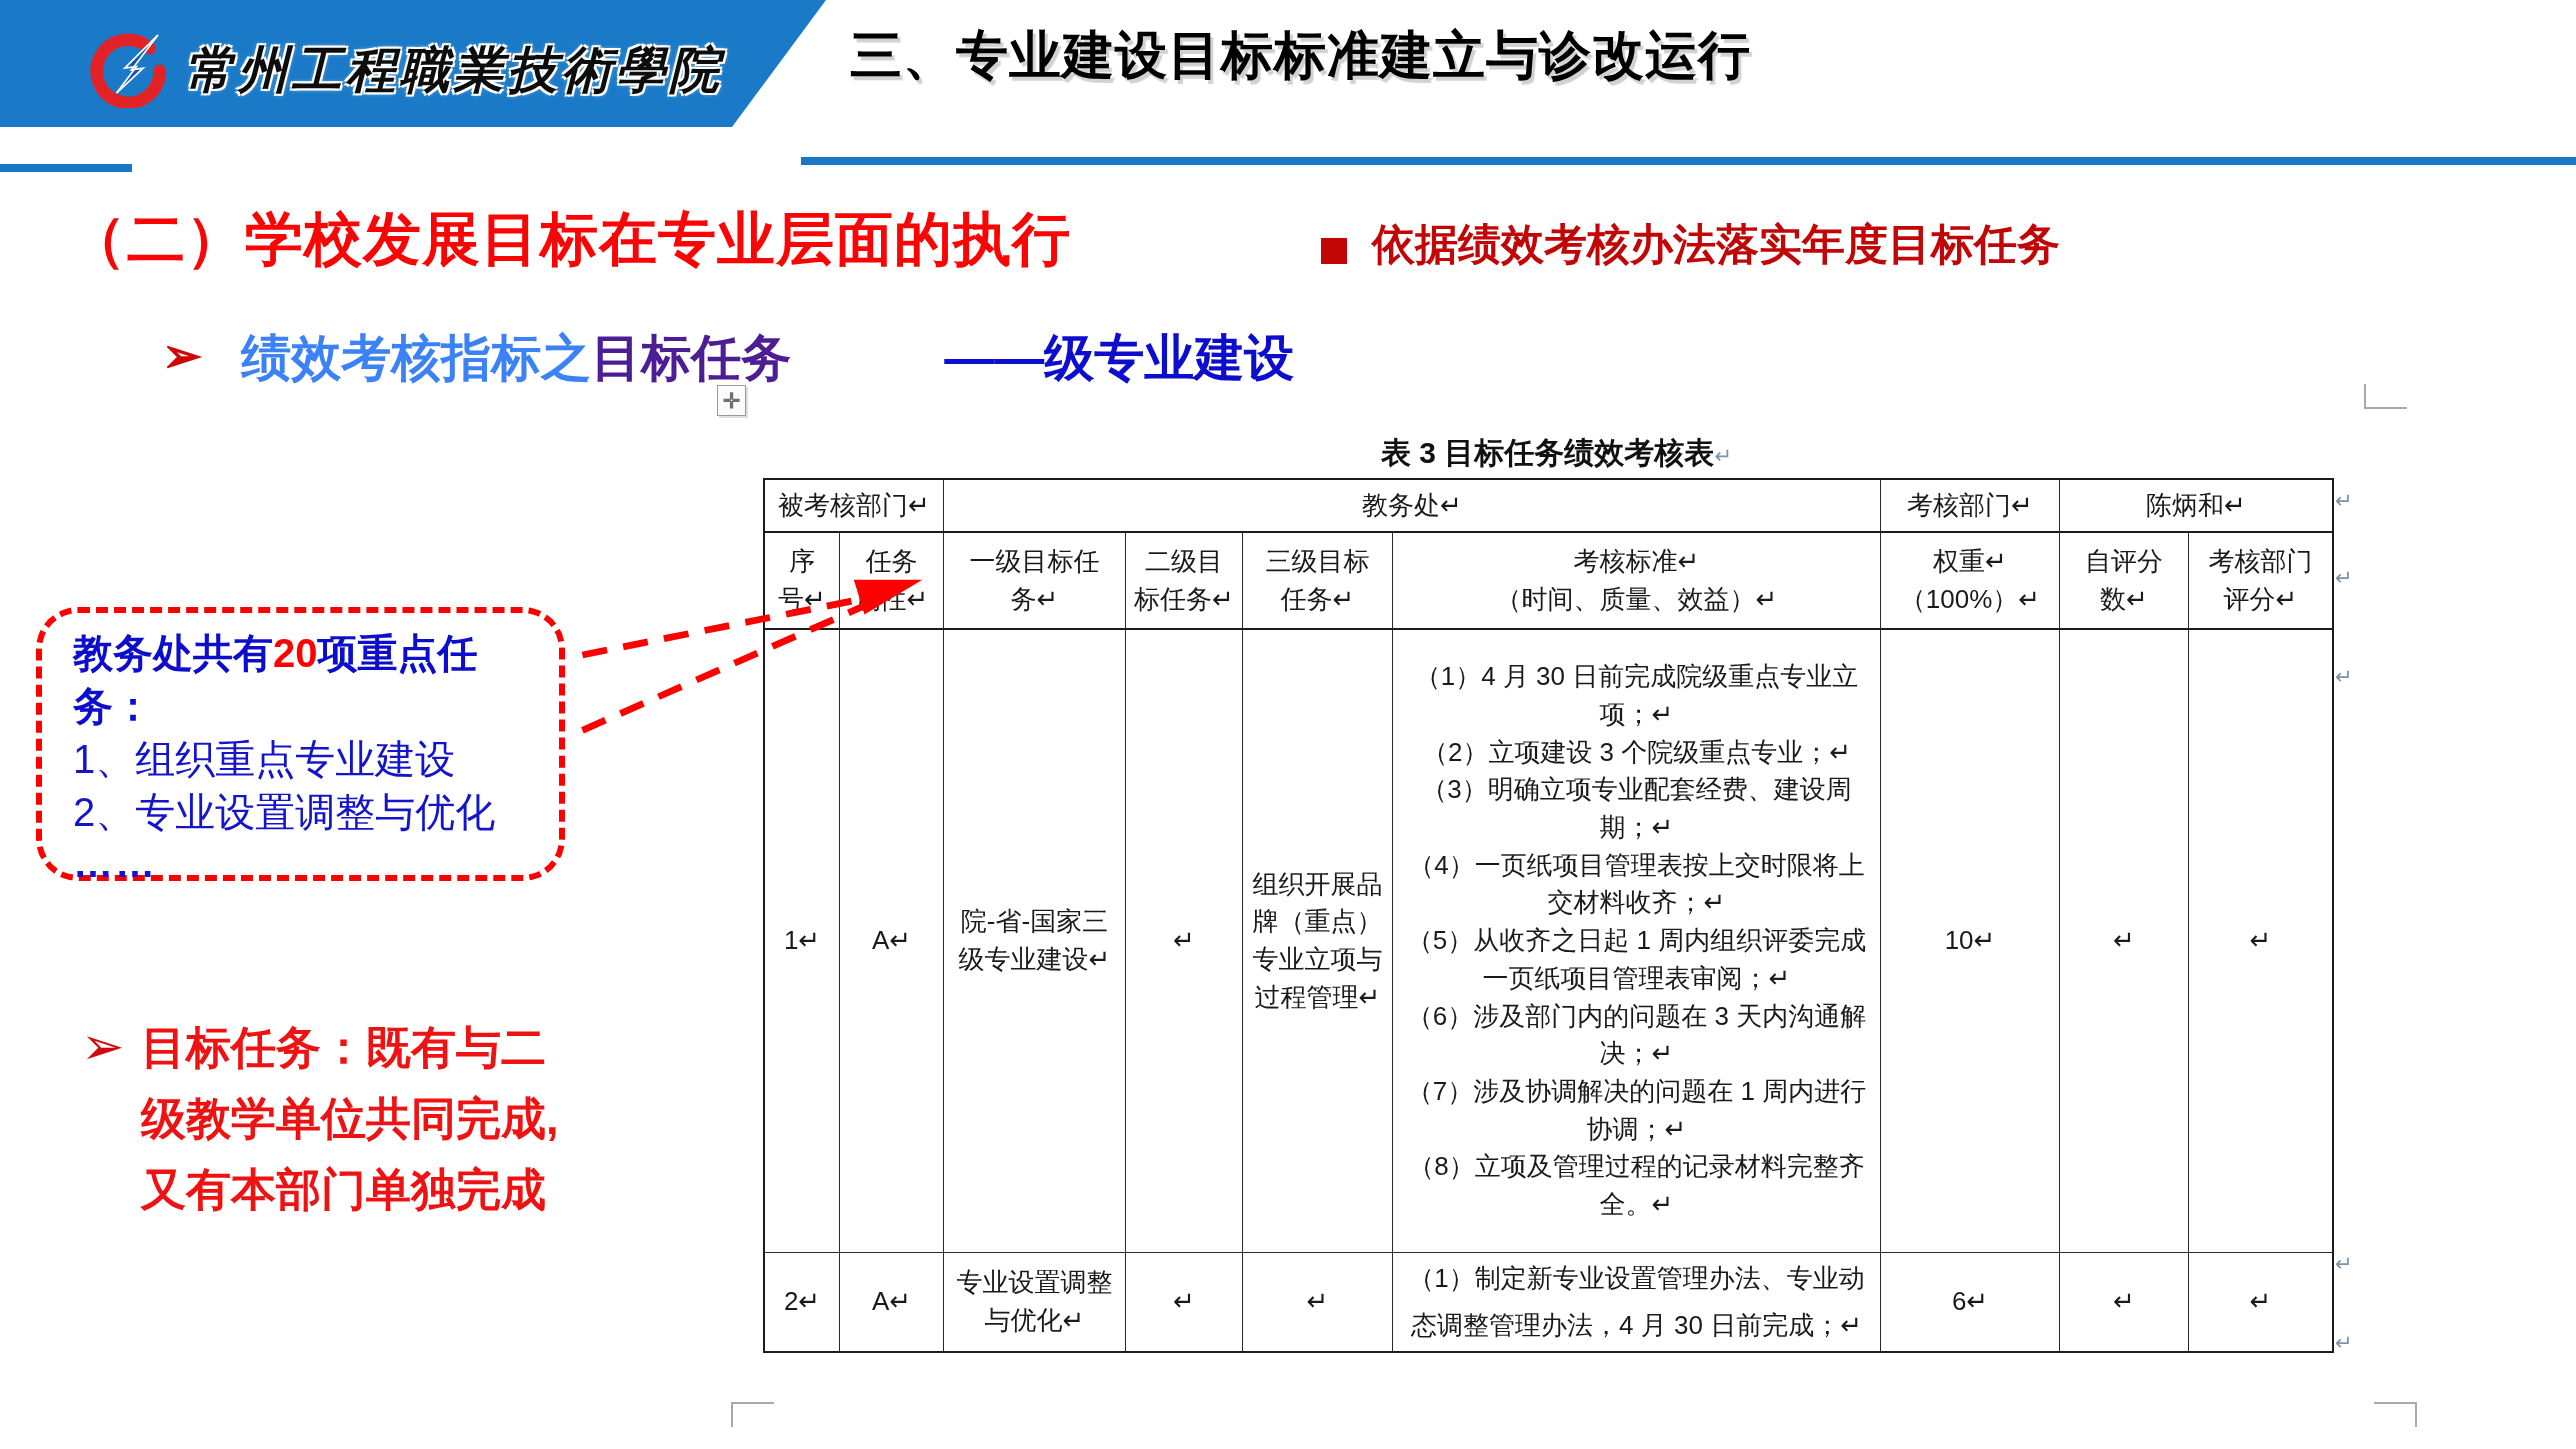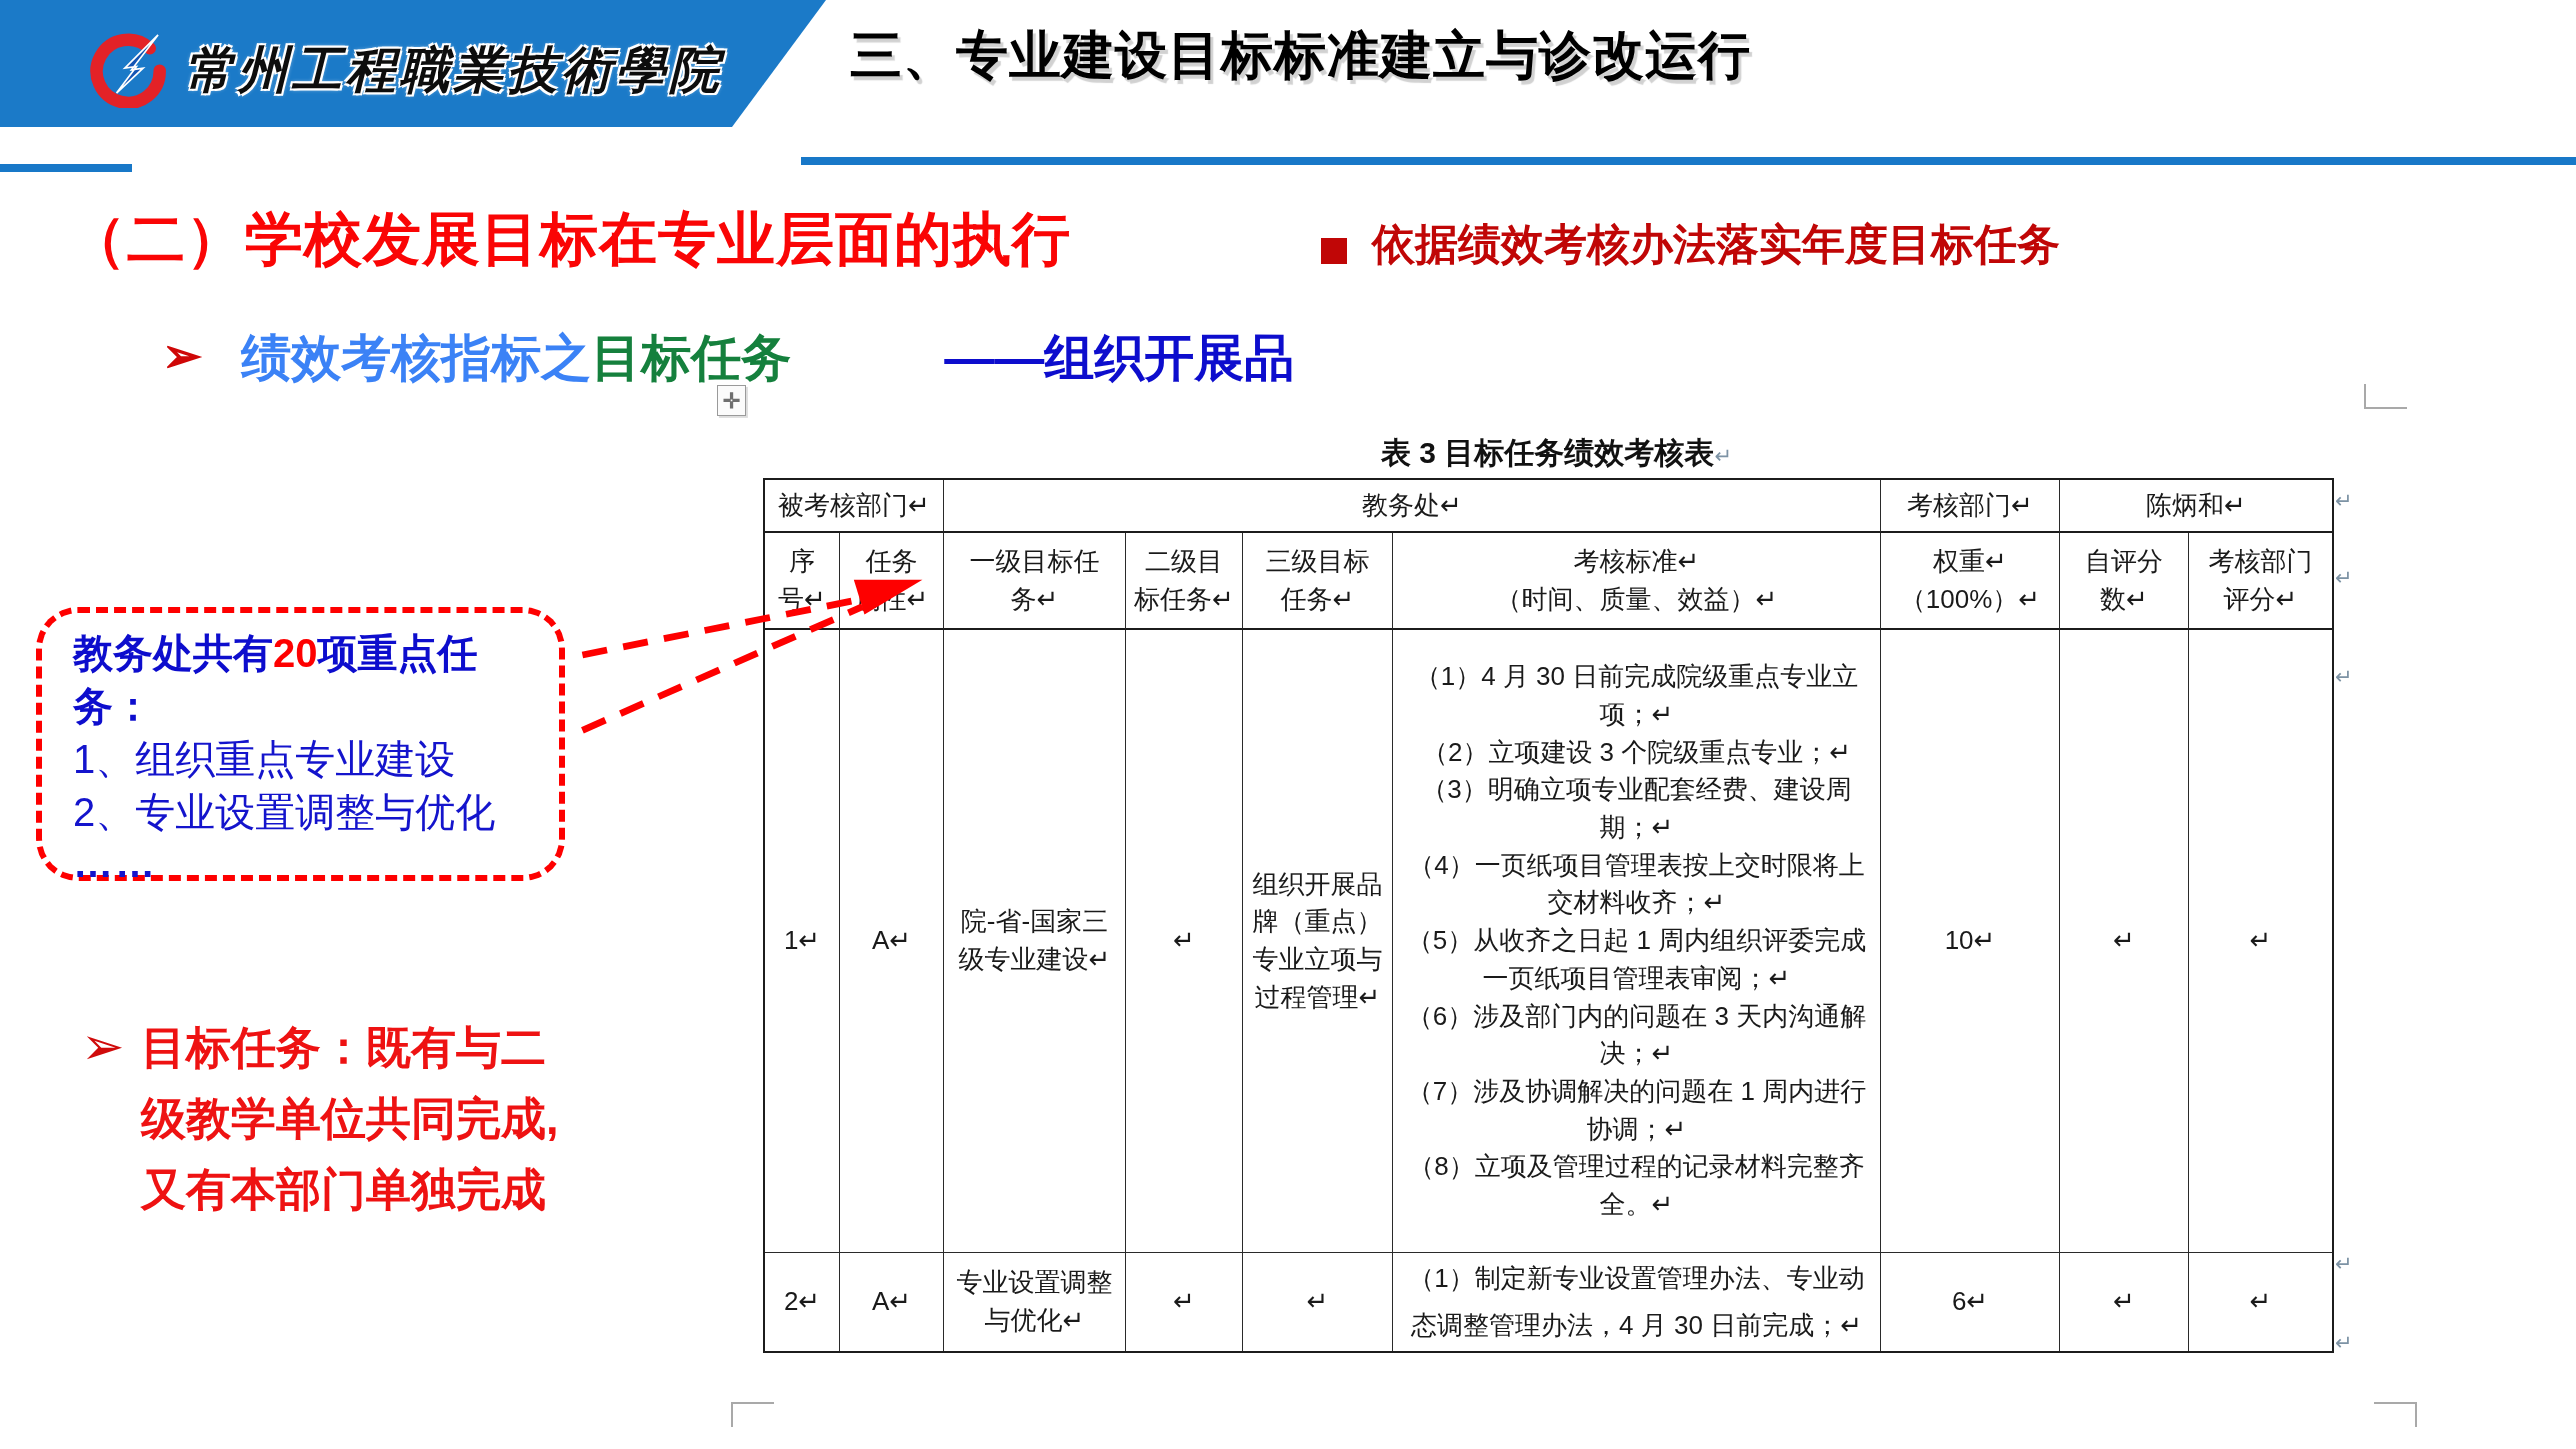--- a/index.html
+++ b/index.html
@@ -19,21 +19,21 @@
   .rule-left{position:absolute;left:0;top:164px;width:132px;height:7.7px;background:#1878c8;}
 
   
   .heading{position:absolute;left:68px;top:201px;font-size:58px;font-weight:bold;color:#fa0505;letter-spacing:1px;}
   .bullet-line{position:absolute;left:1321px;top:216px;display:flex;align-items:center;}
   .bullet-square{width:26px;height:26px;background:#c00606;margin-top:12.6px;margin-right:25px;flex:none;}
   .bullet-text{font-size:43px;font-weight:bold;color:#c00606;}
   .sub-line{position:absolute;left:162px;top:325px;display:flex;align-items:flex-start;font-weight:bold;font-size:50px;}
   .sub-arrow{color:#cf0707;font-size:48px;margin-right:39px;margin-top:1.9px;}
   .sub-red{color:#3b82f6;}
-  .sub-blue{color:#15803d;}
+  .sub-blue{color:#4c1d95;}
   .sub-dash{color:#0d0dcd;margin-left:153px;}
 
   
   .move-handle{position:absolute;left:717px;top:385px;width:27px;height:29px;border:1.9px solid #9a9a9a;
         background:#fbfbfb;color:#6f6f6f;font-size:21px;font-weight:bold;display:flex;align-items:center;
         justify-content:center;box-shadow:1.9px 1.9px 0 #ddd;}
   .corner{position:absolute;width:41px;height:23px;}
   .corner.tr{left:2364px;top:384px;border-left:2.9px solid #a9a9a9;border-bottom:2.9px solid #a9a9a9;}
   .corner.bl{left:731px;top:1402px;border-top:2.9px solid #a9a9a9;border-left:2.9px solid #a9a9a9;}
   .corner.br{left:2374px;top:1402px;border-top:2.9px solid #a9a9a9;border-right:2.9px solid #a9a9a9;}
@@ -93,21 +93,21 @@
 
   <div class="heading">（二）学校发展目标在专业层面的执行</div>
   <div class="bullet-line">
     <span class="bullet-square"></span>
     <span class="bullet-text">依据绩效考核办法落实年度目标任务</span>
   </div>
   <div class="sub-line">
     <span class="sub-arrow">➢</span>
     <span class="sub-red">绩效考核指标之</span>
       <span class="sub-blue">目标任务</span>
-    <span class="sub-dash">——组织开展品</span>
+    <span class="sub-dash">——级专业建设</span>
   </div>
 
   <div class="move-handle">✛</div>
   <div class="corner tr"></div>
   <div class="corner bl"></div>
   <div class="corner br"></div>
 
   <div class="tbl-title"><span>表 3 目标任务绩效考核表</span><span class="pmark">↵</span></div>
 
   <span class="pilcrow" style="left:2335px;top:489px;">↵</span>

